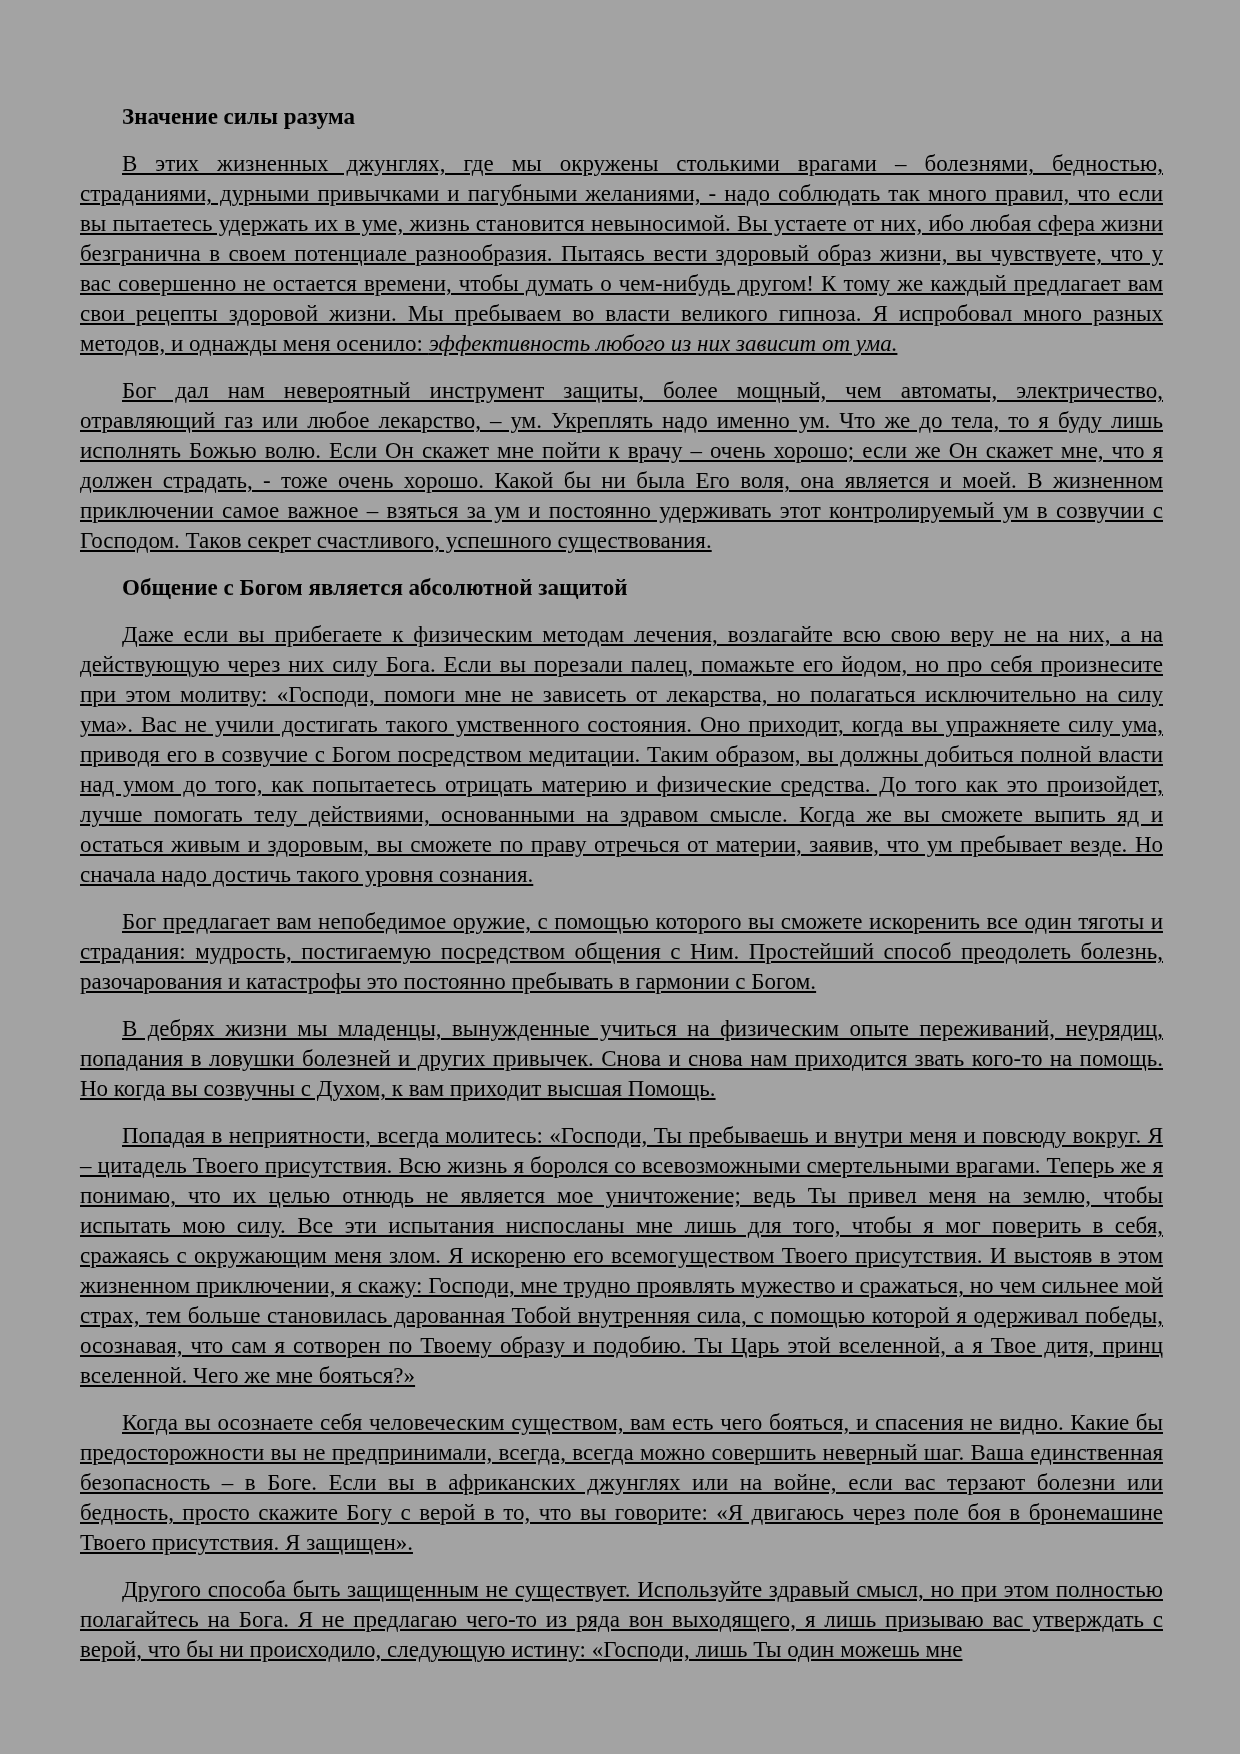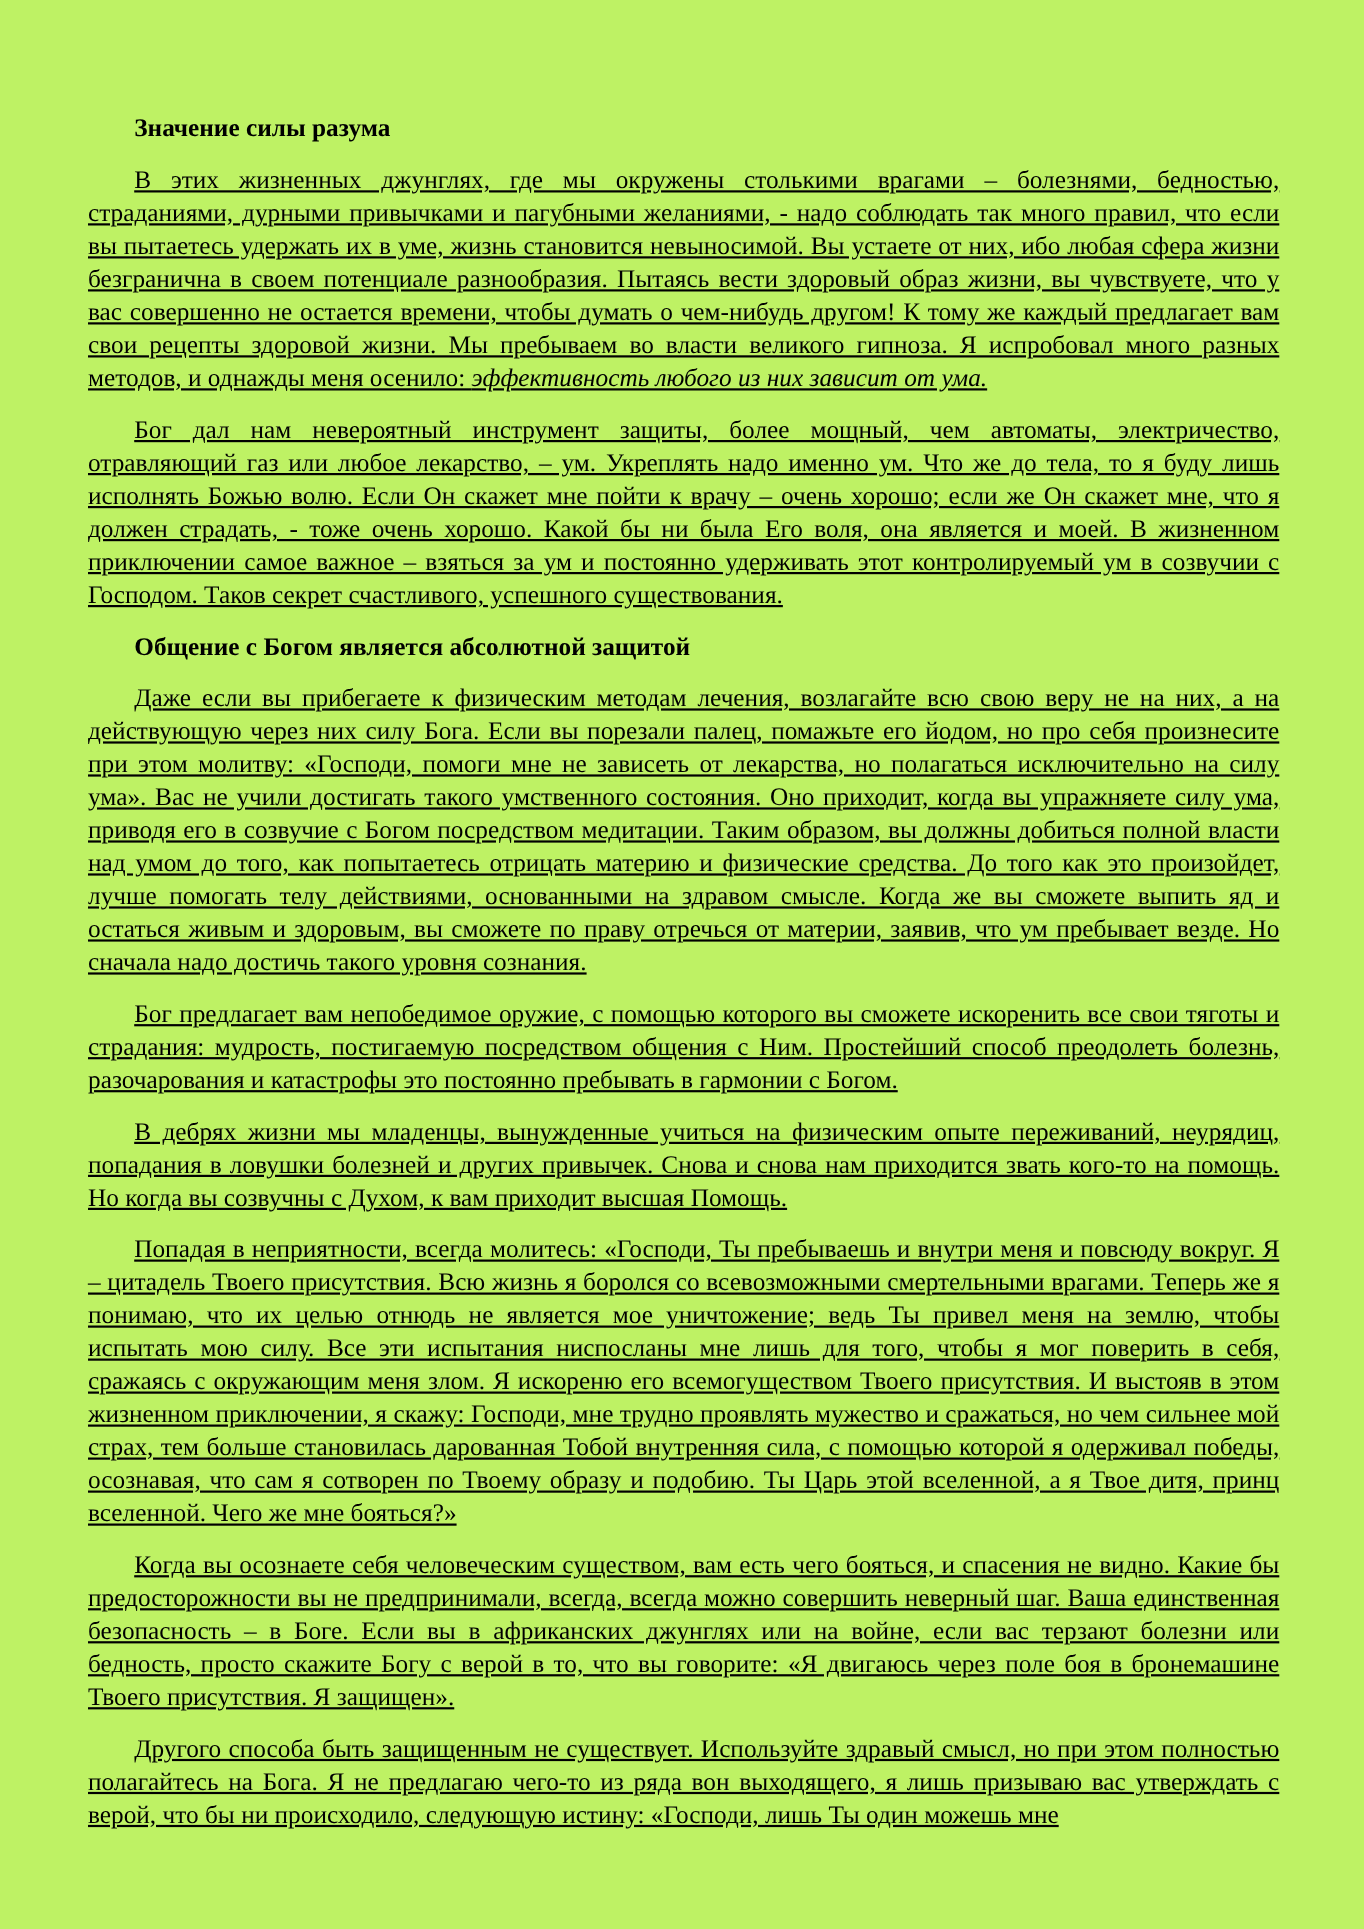--- a/index.html
+++ b/index.html
@@ -12,21 +12,21 @@
     height: 1754px;
     overflow: hidden;
     font-family: "Liberation Serif", "DejaVu Serif", serif;
     color: #000000;
   }
   .page {
     box-sizing: border-box;
     width: 1240px;
     height: 1754px;
     padding: 102px 77px 60px 80px;
-    background: #bef264;
+    background: #a3a3a3;
   }
   .para, .heading {
     margin: 0 0 17px 0;
     font-size: 23px;
     line-height: 30px;
     text-indent: 42px;
   }
   .para {
     text-align: justify;
     font-weight: normal;
@@ -48,21 +48,21 @@
   <h2 class="heading">Значение силы разума</h2>
 
   <p class="para"><span>В этих жизненных джунглях, где мы окружены столькими врагами – болезнями, бедностью, страданиями, дурными привычками и пагубными желаниями, - надо соблюдать так много правил, что если вы пытаетесь удержать их в уме, жизнь становится невыносимой. Вы устаете от них, ибо любая сфера жизни безгранична в своем потенциале разнообразия. Пытаясь вести здоровый образ жизни, вы чувствуете, что у вас совершенно не остается времени, чтобы думать о чем-нибудь другом! К тому же каждый предлагает вам свои рецепты здоровой жизни. Мы пребываем во власти великого гипноза. Я испробовал много разных методов, и однажды меня осенило: </span><span class="italic-run">эффективность любого из них зависит от ума.</span></p>
 
   <p class="para">Бог дал нам невероятный инструмент защиты, более мощный, чем автоматы, электричество, отравляющий газ или любое лекарство, – ум. Укреплять надо именно ум. Что же до тела, то я буду лишь исполнять Божью волю. Если Он скажет мне пойти к врачу – очень хорошо; если же Он скажет мне, что я должен страдать, - тоже очень хорошо. Какой бы ни была Его воля, она является и моей. В жизненном приключении самое важное – взяться за ум и постоянно удерживать этот контролируемый ум в созвучии с Господом. Таков секрет счастливого, успешного существования.</p>
 
   <h2 class="heading">Общение с Богом является абсолютной защитой</h2>
 
   <p class="para">Даже если вы прибегаете к физическим методам лечения, возлагайте всю свою веру не на них, а на действующую через них силу Бога. Если вы порезали палец, помажьте его йодом, но про себя произнесите при этом молитву: «Господи, помоги мне не зависеть от лекарства, но полагаться исключительно на силу ума». Вас не учили достигать такого умственного состояния. Оно приходит, когда вы упражняете силу ума, приводя его в созвучие с Богом посредством медитации. Таким образом, вы должны добиться полной власти над умом до того, как попытаетесь отрицать материю и физические средства. До того как это произойдет, лучше помогать телу действиями, основанными на здравом смысле. Когда же вы сможете выпить яд и остаться живым и здоровым, вы сможете по праву отречься от материи, заявив, что ум пребывает везде. Но сначала надо достичь такого уровня сознания.</p>
 
-  <p class="para">Бог предлагает вам непобедимое оружие, с помощью которого вы сможете искоренить все свои тяготы и страдания: мудрость, постигаемую посредством общения с Ним. Простейший способ преодолеть болезнь, разочарования и катастрофы это постоянно пребывать в гармонии с Богом.</p>
+  <p class="para">Бог предлагает вам непобедимое оружие, с помощью которого вы сможете искоренить все один тяготы и страдания: мудрость, постигаемую посредством общения с Ним. Простейший способ преодолеть болезнь, разочарования и катастрофы это постоянно пребывать в гармонии с Богом.</p>
 
   <p class="para">В дебрях жизни мы младенцы, вынужденные учиться на физическим опыте переживаний, неурядиц, попадания в ловушки болезней и других привычек. Снова и снова нам приходится звать кого-то на помощь. Но когда вы созвучны с Духом, к вам приходит высшая Помощь.</p>
 
   <p class="para">Попадая в неприятности, всегда молитесь: «Господи, Ты пребываешь и внутри меня и повсюду вокруг. Я – цитадель Твоего присутствия. Всю жизнь я боролся со всевозможными смертельными врагами. Теперь же я понимаю, что их целью отнюдь не является мое уничтожение; ведь Ты привел меня на землю, чтобы испытать мою силу. Все эти испытания ниспосланы мне лишь для того, чтобы я мог поверить в себя, сражаясь с окружающим меня злом. Я искореню его всемогуществом Твоего присутствия. И выстояв в этом жизненном приключении, я скажу: Господи, мне трудно проявлять мужество и сражаться, но чем сильнее мой страх, тем больше становилась дарованная Тобой внутренняя сила, с помощью которой я одерживал победы, осознавая, что сам я сотворен по Твоему образу и подобию. Ты Царь этой вселенной, а я Твое дитя, принц вселенной. Чего же мне бояться?»</p>
 
   <p class="para">Когда вы осознаете себя человеческим существом, вам есть чего бояться, и спасения не видно. Какие бы предосторожности вы не предпринимали, всегда, всегда можно совершить неверный шаг. Ваша единственная безопасность – в Боге. Если вы в африканских джунглях или на войне, если вас терзают болезни или бедность, просто скажите Богу с верой в то, что вы говорите: «Я двигаюсь через поле боя в бронемашине Твоего присутствия. Я защищен».</p>
 
   <p class="para">Другого способа быть защищенным не существует. Используйте здравый смысл, но при этом полностью полагайтесь на Бога. Я не предлагаю чего-то из ряда вон выходящего, я лишь призываю вас утверждать с верой, что бы ни происходило, следующую истину: «Господи, лишь Ты один можешь мне</p>
 
 </div>

